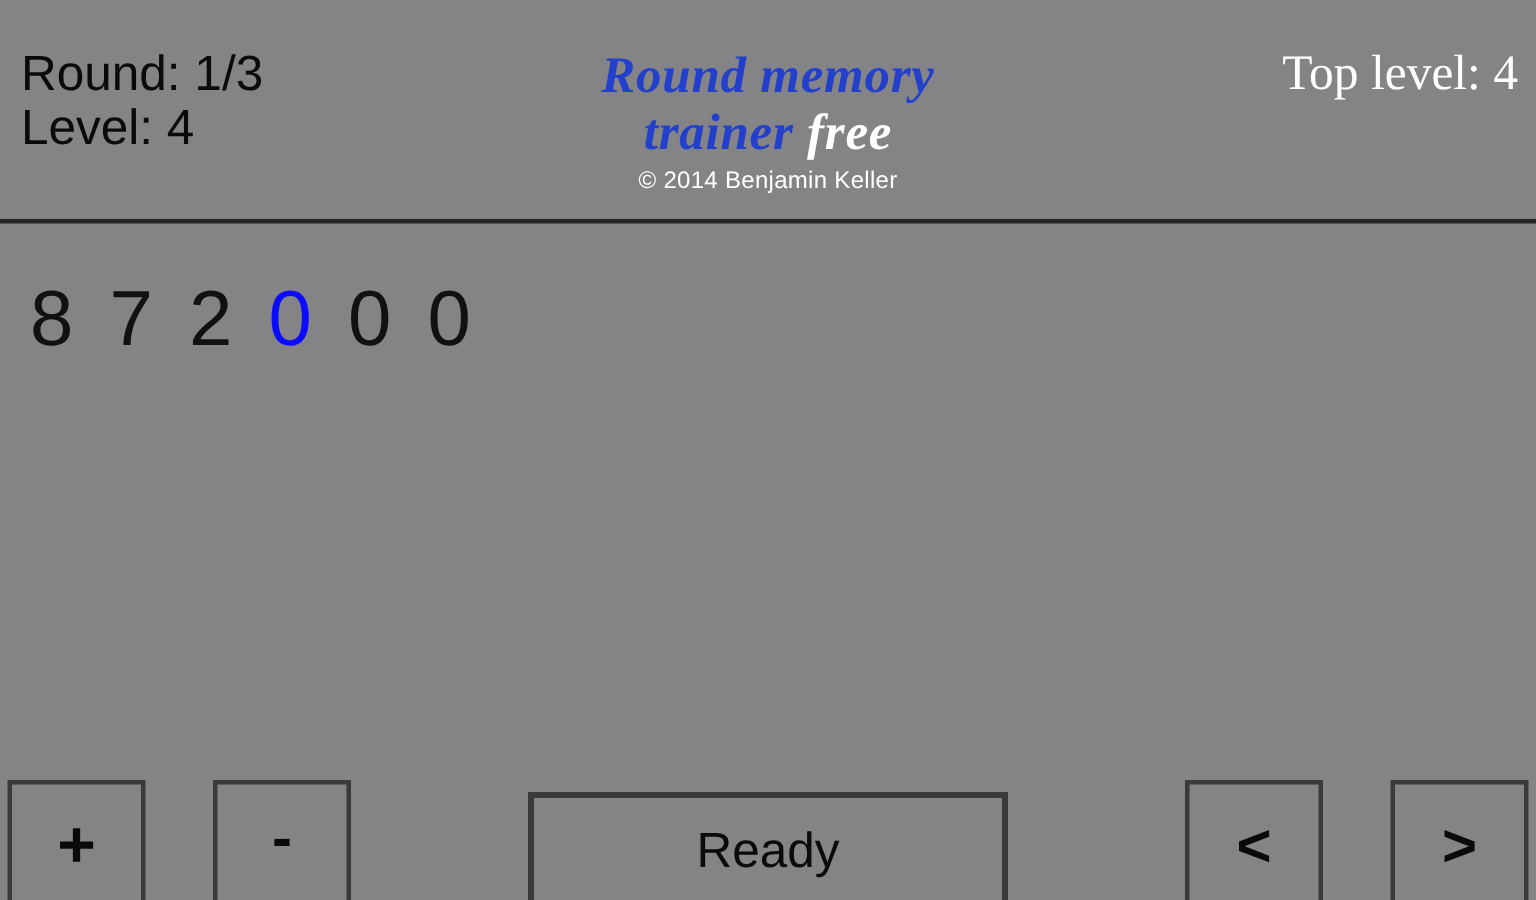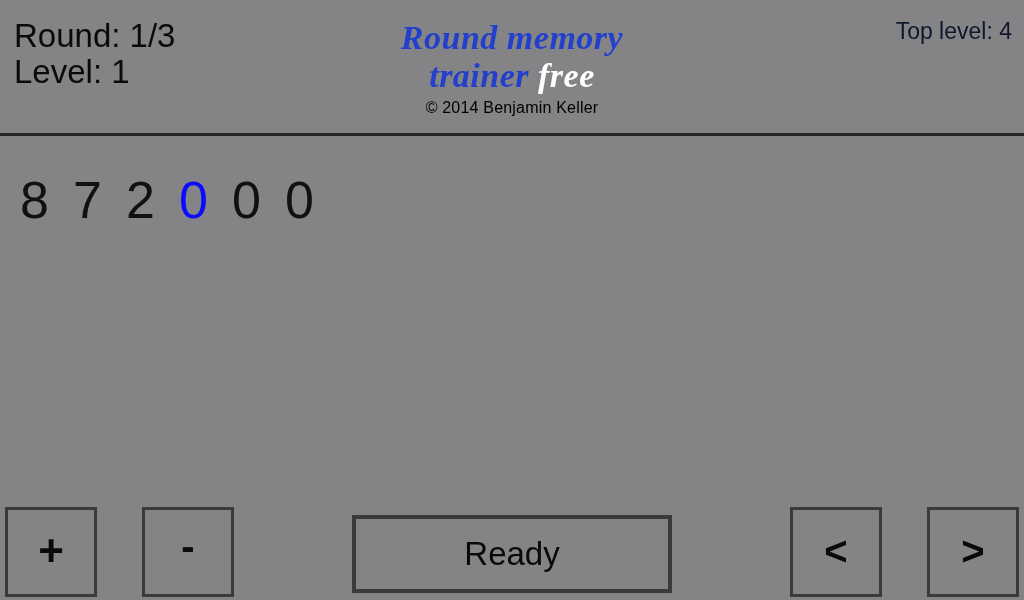--- a/index.html
+++ b/index.html
@@ -13,21 +13,21 @@
     background: #848487;
     font-family: "Liberation Sans", sans-serif;
     overflow: hidden;
     position: relative;
     -webkit-font-smoothing: antialiased;
   }
 
   #app {
     position: absolute;
     left: 0;
-    top: 2px;
+    top: 15px;
     width: 1024px;
     height: 465px;
     background: #848487;
   }
 
   
   .header {
     position: absolute;
     left: 0;
     top: 0;
@@ -46,23 +46,24 @@
     font-size: 33px;
     color: #0a0a0a;
     white-space: nowrap;
     letter-spacing: 0px;
   }
 
   .hdr-right {
     position: absolute;
     right: 12px;
     top: 16px;
-    font-size: 23px;
-    color: #0f172a;
+    font-size: 33px;
+    color: #ffffff;
     white-space: nowrap;
+    font-family: Liberation Serif, serif;
   }
 
   .hdr-center {
     position: absolute;
     left: 0;
     right: 0;
     top: 17px;
     text-align: center;
     pointer-events: none;
   }
@@ -77,21 +78,21 @@
   }
   .brand .brand-line {
     display: block;
     white-space: nowrap;
   }
   .brand .free {
     color: #ffffff;
   }
   .copyright {
     font-size: 16px;
-    color: #000000;
+    color: #ffffff;
     margin-top: 4px;
     font-family: "Liberation Sans", sans-serif;
     font-style: normal;
     font-weight: normal;
     letter-spacing: 0.2px;
   }
 
   .divider {
     position: absolute;
     left: 0;
@@ -184,21 +185,21 @@
 </style>
 </head>
 <body>
 
 <div id="app">
 
   <div class="header">
 
     <div class="hdr-left">
       <div class="stat">Round: 1/3</div>
-      <div class="stat">Level: 1</div>
+      <div class="stat">Level: 4</div>
     </div>
 
     <div class="hdr-center">
       <div class="brand">
         <span class="brand-line">Round memory</span>
         <span class="brand-line"><span>trainer</span> <span class="free">free</span></span>
       </div>
       <div class="copyright">© 2014 Benjamin Keller</div>
     </div>
 

